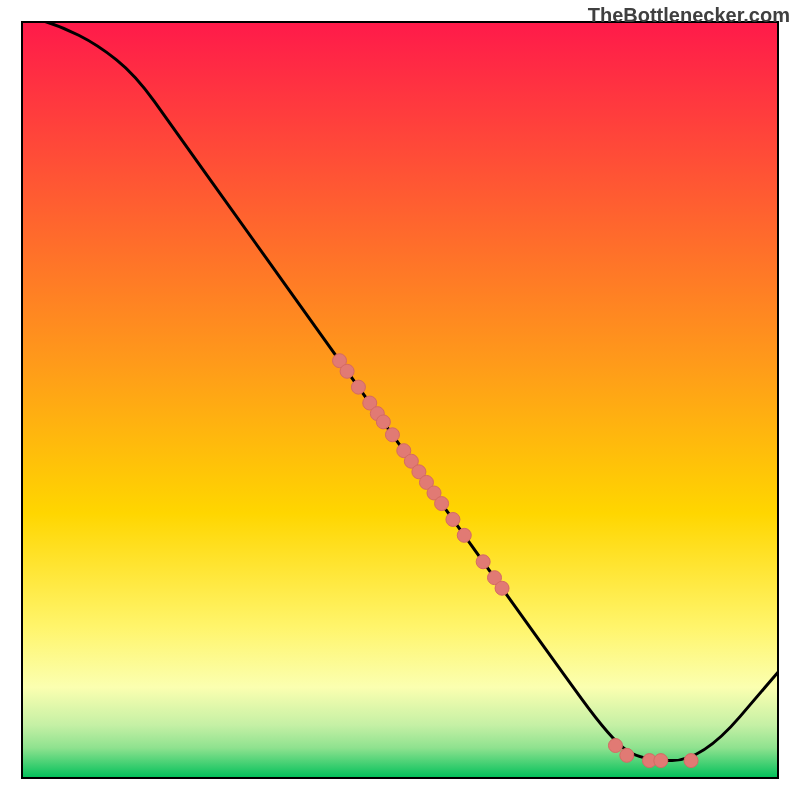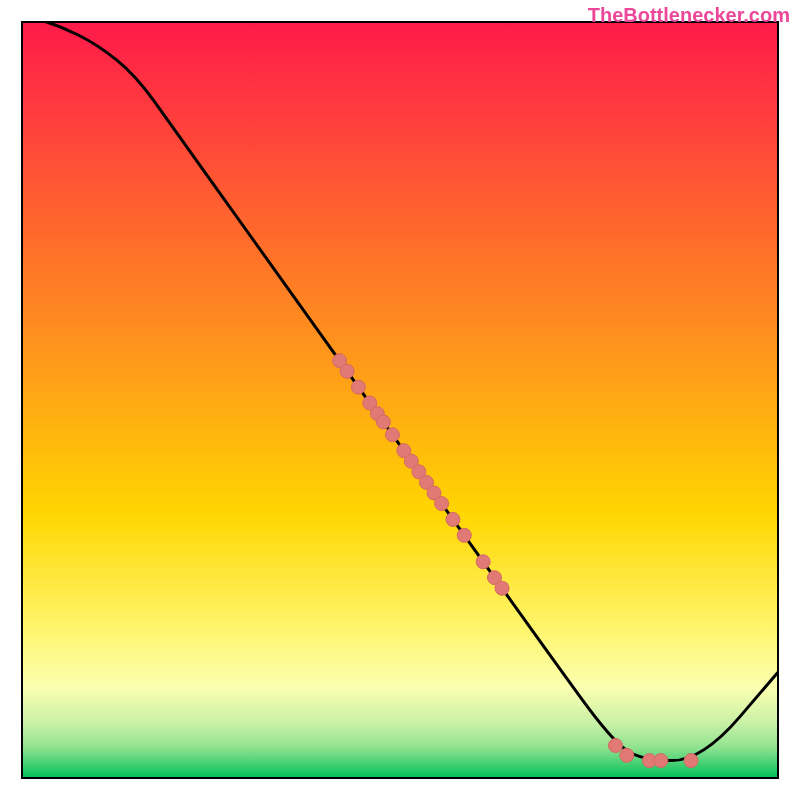--- a/index.html
+++ b/index.html
@@ -9,21 +9,21 @@
     width: 800px;
     height: 800px;
   }
   #watermark {
     position: absolute;
     top: 4px;
     right: 10px;
     font-family: Arial, sans-serif;
     font-size: 20px;
     font-weight: bold;
-    color: #ec4899;
+    color: #404040;
     z-index: 10;
   }
   svg { display: block; }
 </style>
 </head>
 <body>
 
 <div id="chart-container">
   <div id="watermark">TheBottlenecker.com</div>
   <svg id="chart-svg" width="800" height="800" viewBox="0 0 800 800">

